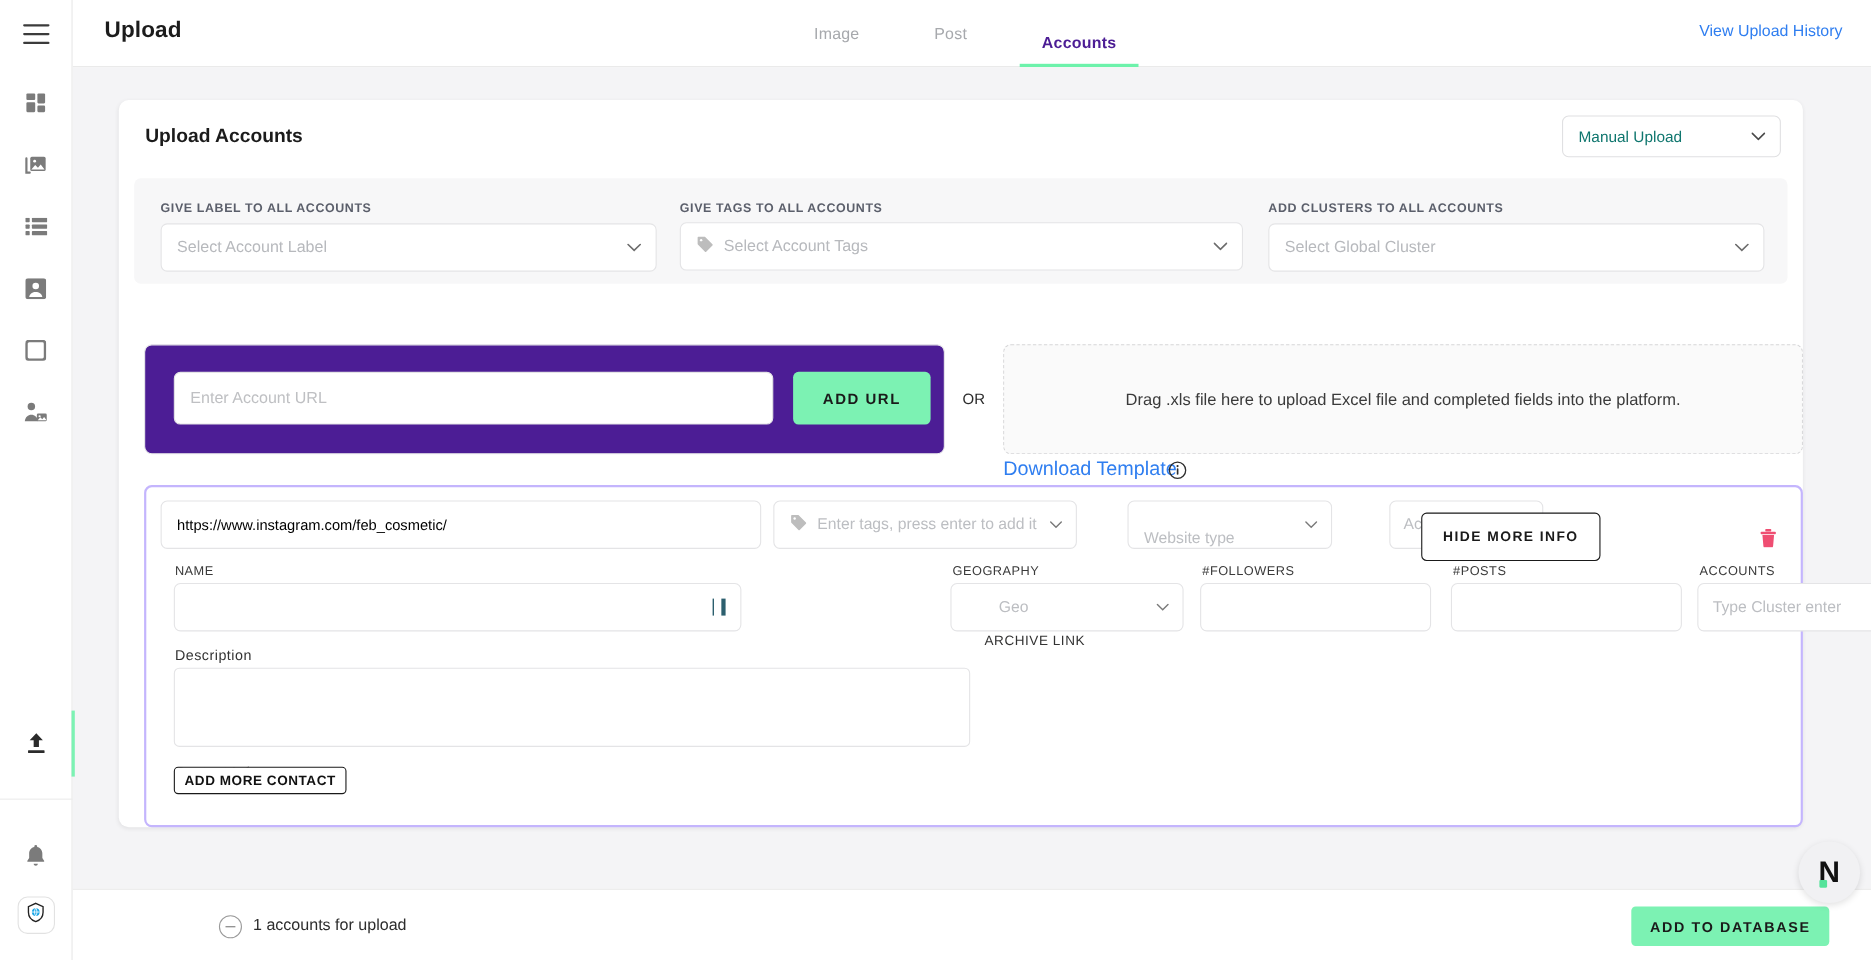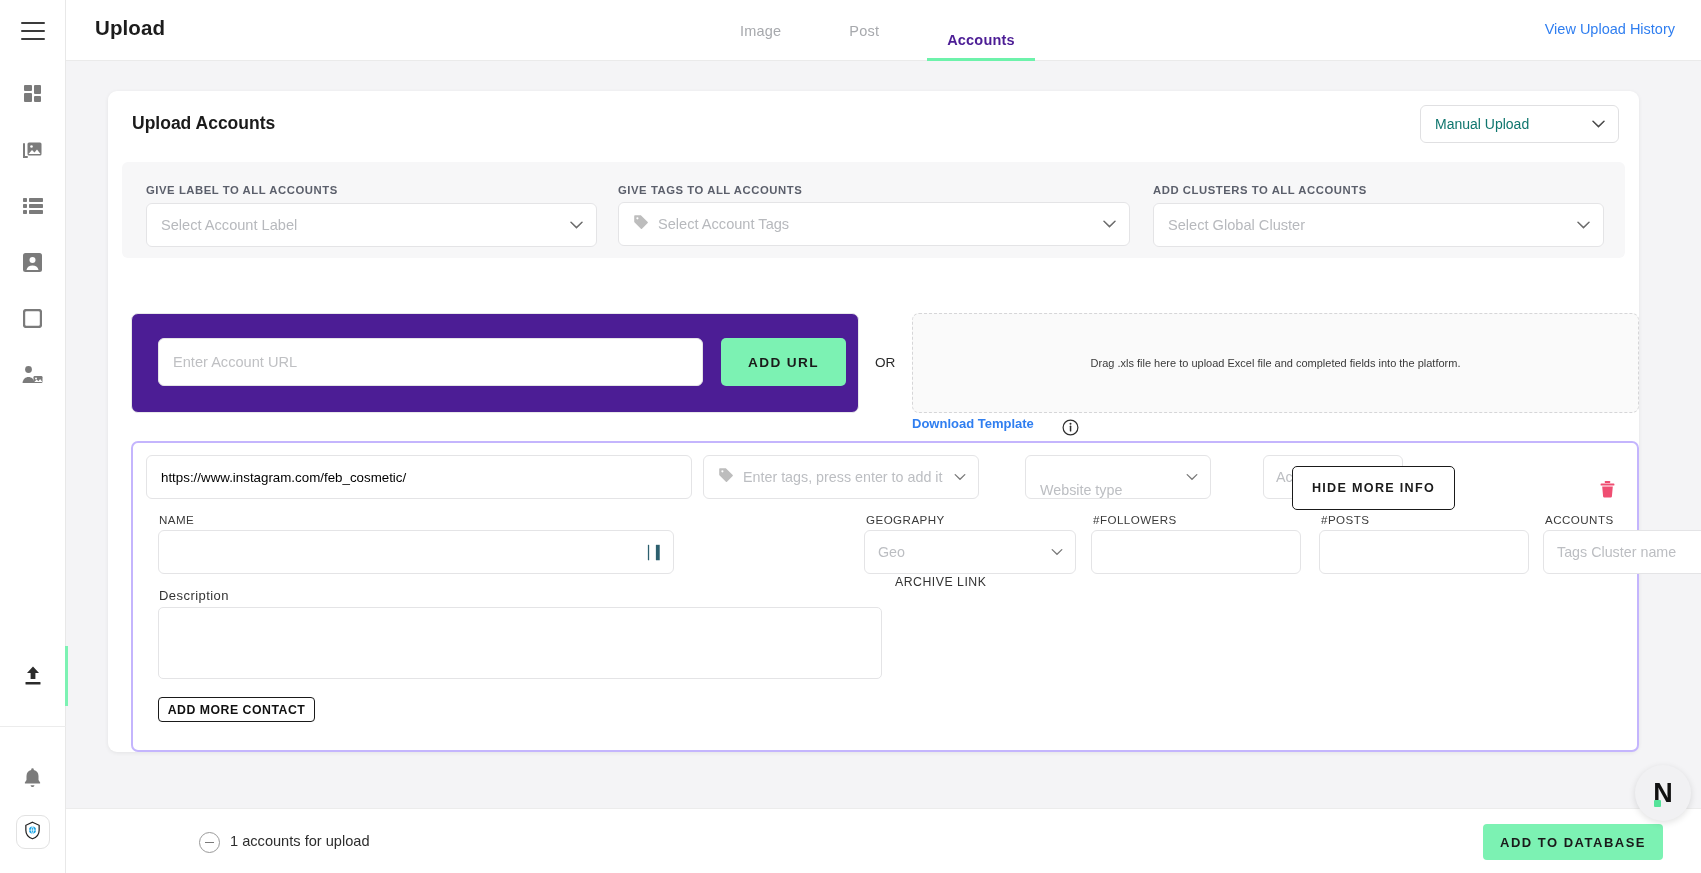--- a/index.html
+++ b/index.html
@@ -131,25 +131,25 @@
     font-size: 13.6px; font-weight: 700; letter-spacing: 1.4px; color: #1a1a1a;
   }
   #or-text {
     position: absolute; left: 875px; top: 355px;
     font-size: 13.6px; color: #2b2b2b;
   }
   #dropzone {
     position: absolute; left: 912px; top: 313px; width: 727px; height: 100px;
     border: 1.5px dashed #d6d6d8; border-radius: 7px; background: #fafafa;
     display: flex; align-items: center; justify-content: center;
-    font-size: 11px; color: #3a3a3a;
+    font-size: 15px; color: #3a3a3a;
   }
   #download-template {
     position: absolute; left: 912px; top: 416px;
-    font-size: 13px; color: #2f7ef0; cursor: pointer; font-weight: bold;
+    font-size: 18px; color: #2f7ef0; cursor: pointer;
   }
   #info-icon { position: absolute; left: 1062px; top: 419px; cursor: pointer; }
 
   
   #acct-card {
     position: absolute; left: 131px; top: 441px; width: 1508px; min-height: 311px;
     background: #fff; border: 2px solid #c4b5fd; border-radius: 7px;
   }
   .fld {
     position: absolute; background: #fff;
@@ -468,39 +468,39 @@
         </svg>
     </span>
   </div>
 
   <div class="rowlabel" style="left:26px; top:70px;">NAME</div>
   <div class="fld" style="left:25px; top:87px; width:516px; height:44px;">
     <span class="caret-cursor">▏▍</span>
   </div>
 
   <div class="rowlabel" style="left:733px; top:70px;">GEOGRAPHY</div>
-  <div class="fld" style="left:731px; top:87px; width:212px; height:44px; display:flex; align-items:center;">
+  <div class="fld" style="left:731px; top:87px; width:212px; height:44px; display:flex; align-items:center;padding-left:30px;">
     <span class="ph" style="margin-left:13px;">Geo</span>
     <span class="chev">
       <svg class="chev-svg" width="12" height="7" viewBox="0 0 13 8">
           <path d="M1 1.3L6.5 6.6 12 1.3" fill="none" stroke="#7a7a7a" stroke-width="1.5" stroke-linecap="round"></path>
         </svg>
     </span>
   </div>
 
   <div class="rowlabel" style="left:960px; top:70px;">#FOLLOWERS</div>
   <input class="fld" type="text" style="left: 958px; top: 87px; width: 210px; height: 44px; padding: 0px 13px; outline: none; font-family: &quot;Liberation Sans&quot;, sans-serif; font-size: 14.3px;" value="">
 
   <div class="rowlabel" style="left:1188px; top:70px;">#POSTS</div>
   <input class="fld" type="text" style="left: 1186px; top: 87px; width: 210px; height: 44px; padding: 0px 13px; outline: none; font-family: &quot;Liberation Sans&quot;, sans-serif; font-size: 14.3px;" value="">
 
   <div class="rowlabel" style="left:1412px; top:70px;">ACCOUNTS</div>
   <div class="fld" style="left:1281px; top:87px; width:0; height:0; border:none;"></div>
   <div class="fld" style="left:1410px; top:87px; width:211px; height:44px; display:flex; align-items:center;">
-    <span class="ph" style="margin-left:13px;">Tags Cluster name</span>
+    <span class="ph" style="margin-left:13px;">Type Cluster enter</span>
 
   </div>
 
   <div class="rowlabel" style="left:26px; top:145px; font-size:13px; color:#333;">Description</div>
   <textarea id="desc-area" style=""></textarea>
 
   <div class="rowlabel" style="left:762px; top:132px; font-size:12.3px; letter-spacing:.5px; color:#333;">ARCHIVE LINK</div>
 
   <div class="rowlabel" style="left:26px; top:251px; font-size:13px; color:#333;">Contact Info</div>
   <button id="add-contact-btn">ADD MORE CONTACT</button>

